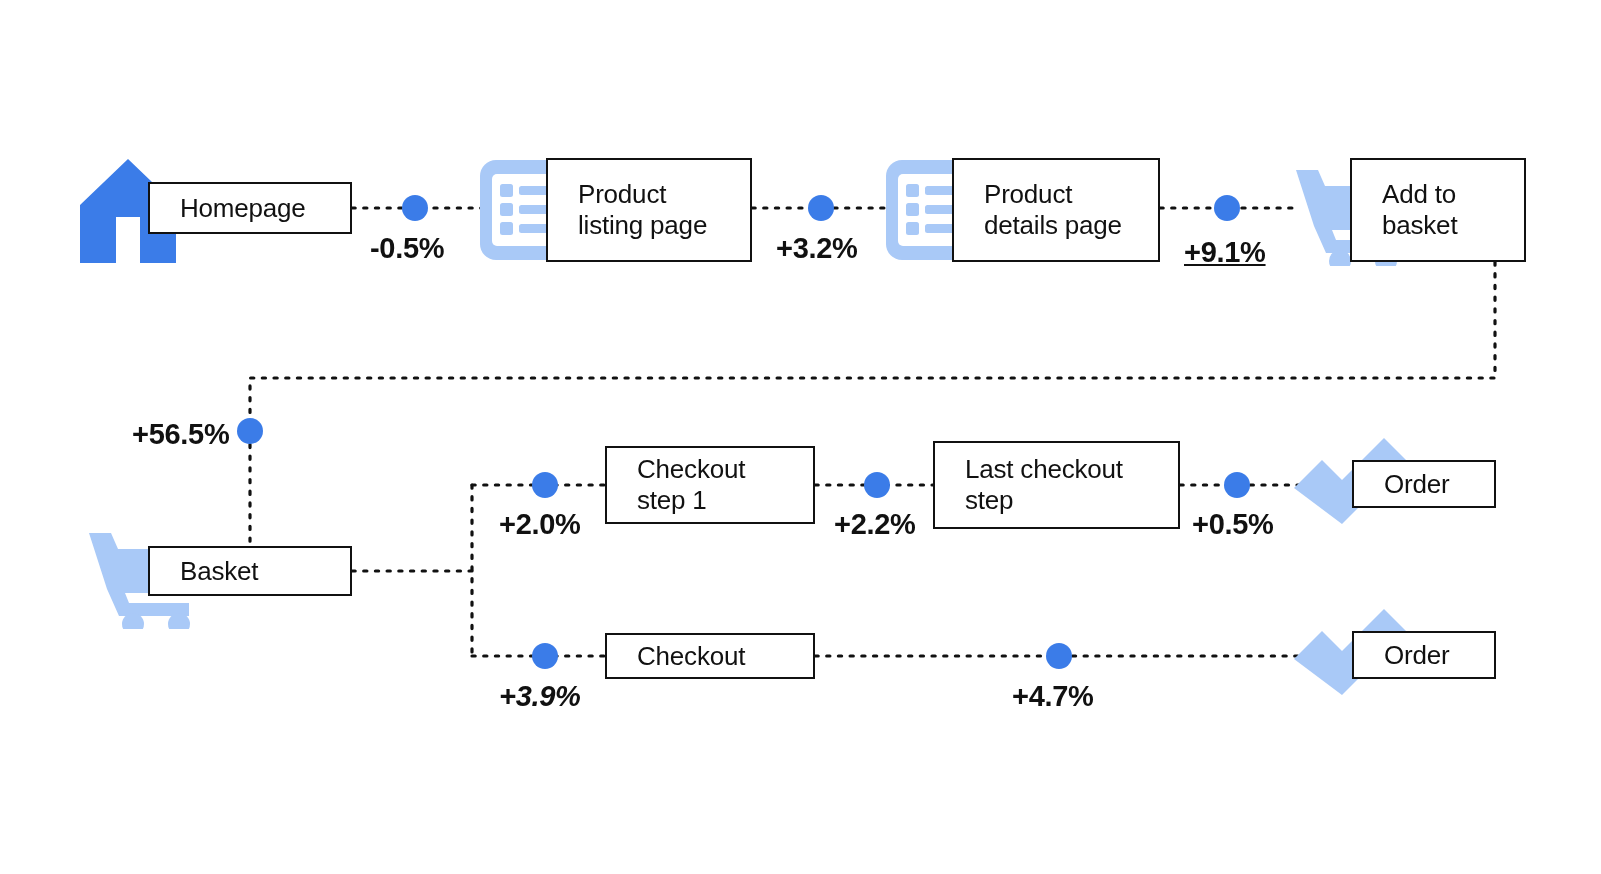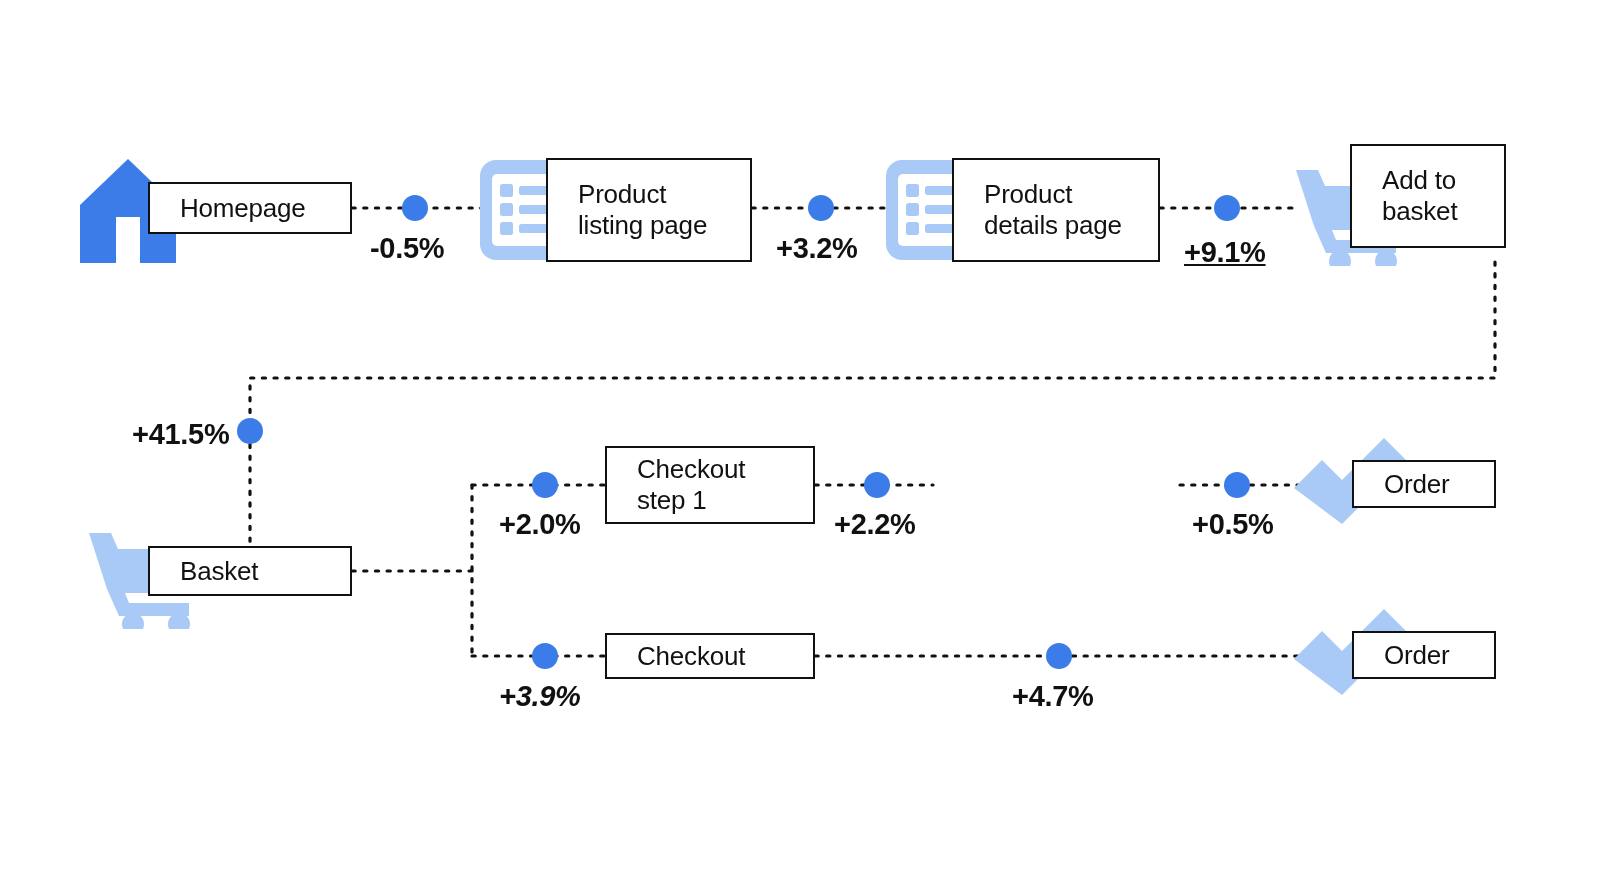--- a/index.html
+++ b/index.html
@@ -156,34 +156,38 @@
   <div class="node tall" style="left:546px; top:158px; width:206px; height:104px;">
     <span class="node-label">Product
 listing page</span>
   </div>
 
   <div class="node tall" style="left:952px; top:158px; width:208px; height:104px;">
     <span class="node-label">Product
 details page</span>
   </div>
 
-  <div class="node tall" style="left:1350px; top:144px; width:156px; height:104px;">
+  <div class="node tall" style="left:1350px; top:158px; width:176px; height:104px;">
     <span class="node-label">Add to
 basket</span>
   </div>
 
   <div class="node" style="left:148px; top:546px; width:204px; height:50px;">
     <span class="node-label">Basket</span>
   </div>
 
   <div class="node tall" style="left:605px; top:446px; width:210px; height:78px;">
     <span class="node-label">Checkout
 step 1</span>
   </div>
 
+  <div class="node tall" style="left:933px; top:441px; width:247px; height:88px;">
+    <span class="node-label">Last checkout
+step</span>
+  </div>
 
   <div class="node" style="left:1352px; top:460px; width:144px; height:48px;">
     <span class="node-label">Order</span>
   </div>
 
   <div class="node" style="left:605px; top:633px; width:210px; height:46px;">
     <span class="node-label">Checkout</span>
   </div>
 
   <div class="node" style="left:1352px; top:631px; width:144px; height:48px;">
@@ -196,20 +200,20 @@
   <div class="dot" style="left:237px; top:418px;"></div>
   <div class="dot" style="left:532px; top:472px;"></div>
   <div class="dot" style="left:864px; top:472px;"></div>
   <div class="dot" style="left:1224px; top:472px;"></div>
   <div class="dot" style="left:532px; top:643px;"></div>
   <div class="dot" style="left:1046px; top:643px;"></div>
 
   <div class="metric" style="left:370px; top:232px;">-0.5%</div>
   <div class="metric" style="left:776px; top:232px;">+3.2%</div>
   <div class="metric" style="left:1184px; top:236px;text-decoration:underline;">+9.1%</div>
-  <div class="metric" style="left:132px; top:418px;">+41.5%</div>
+  <div class="metric" style="left:132px; top:418px;">+56.5%</div>
   <div class="metric" style="left:499px; top:508px;">+2.0%</div>
   <div class="metric" style="left:834px; top:508px;">+2.2%</div>
   <div class="metric" style="left:1192px; top:508px;">+0.5%</div>
   <div class="metric" style="left:499px; top:680px;font-style:italic;">+3.9%</div>
   <div class="metric" style="left:1012px; top:680px;">+4.7%</div>
 
 </div>
 
 </body></html>

